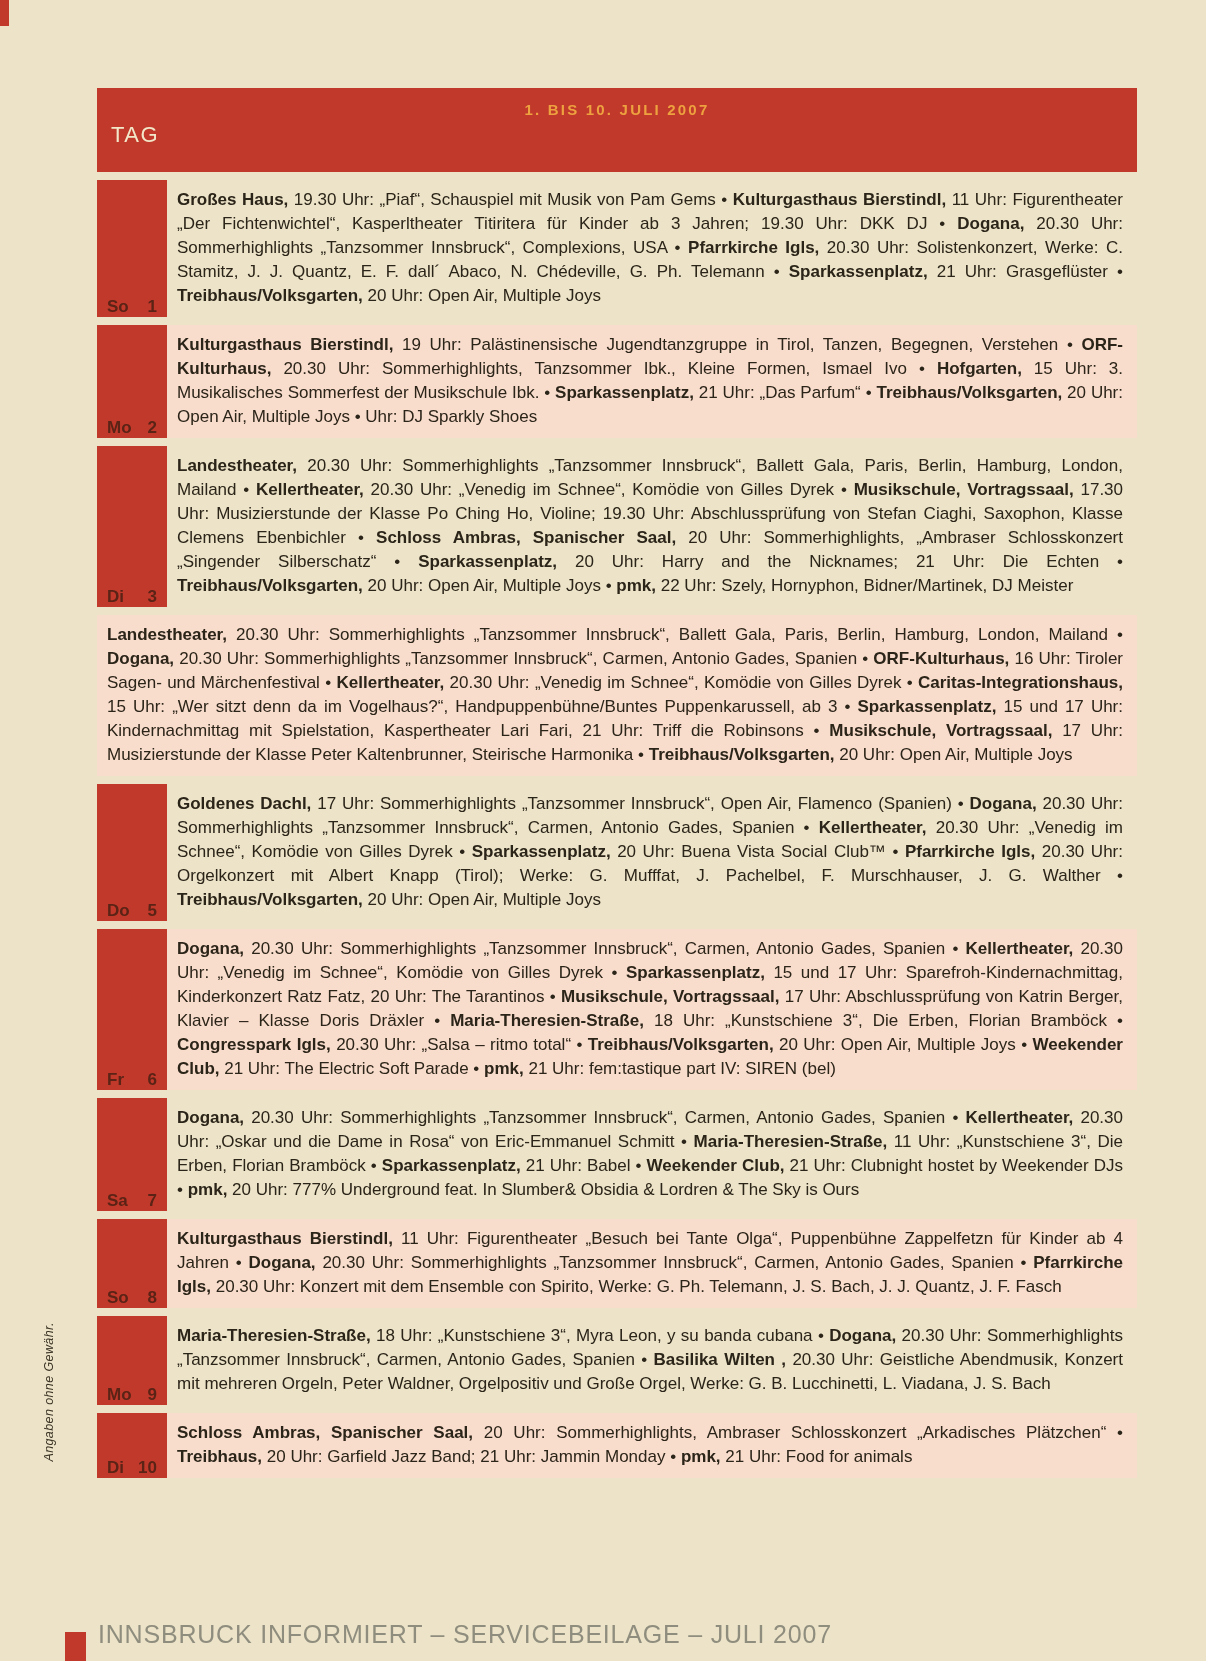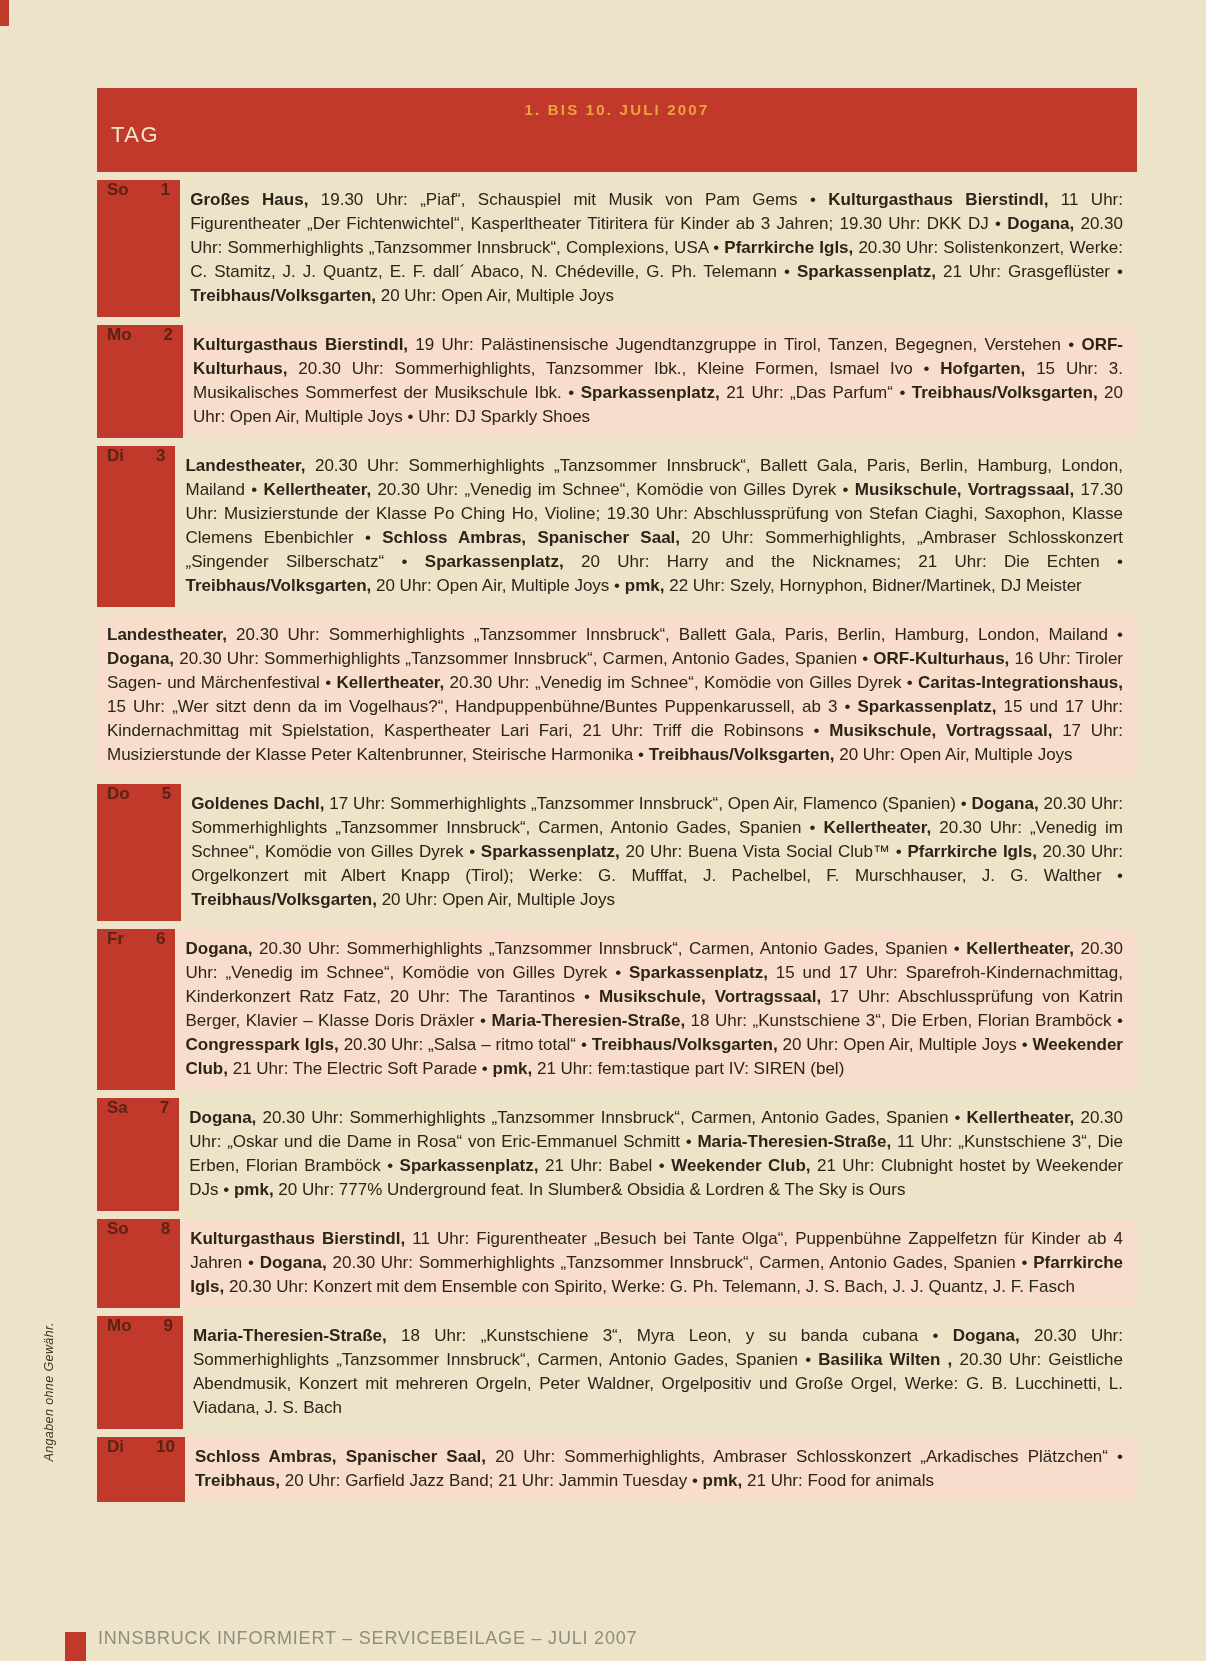--- a/index.html
+++ b/index.html
@@ -35,42 +35,42 @@
   }
   .header .subtitle{
     text-align:center;color:var(--gold);
     font-size:15px;letter-spacing:2.2px;font-weight:bold;
   }
   .calendar{margin-top:8px;}
   .row{display:flex;margin-bottom:8px;}
   .day{
     flex:0 0 70px;background:var(--red);
     color:var(--day);font-weight:bold;font-size:17px;
-    display:flex;justify-content:space-between;align-items:flex-start;
-    padding:0 10px;box-sizing:border-box;gap:32px;
+    display:flex;justify-content:space-between;align-items:flex-end;
+    padding:0 10px;box-sizing:border-box;
   }
   .content{
     flex:1;
     padding:8px 14px 9px 10px;
     font-size:17px;line-height:24px;
     text-align:justify;
     hyphens:auto;
   }
   .row.rose .content{background:var(--rose);}
   .row.cream .content{background:transparent;}
   .content b{font-weight:bold;}
   .side-note{
     position:absolute;left:42px;top:1322px;
     writing-mode:vertical-rl;transform:rotate(180deg);
     font-size:12.5px;font-style:italic;color:#3c3526;letter-spacing:0.4px;
   }
   .footer-mark{position:absolute;left:65px;bottom:0;width:21px;height:29px;background:var(--red);}
   .footer{
     position:absolute;left:98px;bottom:12px;
-    font-size:18px;color:var(--footer);letter-spacing:0.8px;
+    font-size:25px;color:var(--footer);letter-spacing:0.8px;
   }
 </style>
 </head>
 <body>
 
 <div class="page">
   <div class="corner-mark"></div>
 
   <div class="main">
     <header class="header">
@@ -136,21 +136,21 @@
             <span>Mo</span>
             <span>9</span>
           </div>
           <div class="content"><b>Maria-Theresien-Straße,</b><span> 18 Uhr: „Kunstschiene 3“, Myra Leon, y su banda cubana • </span><b>Dogana,</b><span> 20.30 Uhr: Sommerhighlights „Tanzsommer Innsbruck“, Carmen, Antonio Gades, Spanien • </span><b>Basilika Wilten ,</b><span> 20.30 Uhr: Geistliche Abendmusik, Konzert mit mehreren Orgeln, Peter Waldner, Orgelpositiv und Große Orgel, Werke: G. B. Lucchinetti, L. Viadana, J. S. Bach</span></div>
         </div>
         <div class="row rose">
           <div class="day">
             <span>Di</span>
             <span>10</span>
           </div>
-          <div class="content"><b>Schloss Ambras, Spanischer Saal,</b><span> 20 Uhr: Sommerhighlights, Ambraser Schlosskonzert „Arkadisches Plätzchen“ • </span><b>Treibhaus,</b><span> 20 Uhr: Garfield Jazz Band; 21 Uhr: Jammin Tuesday • </span><b>pmk,</b><span> 21 Uhr: Food for animals</span></div>
+          <div class="content"><b>Schloss Ambras, Spanischer Saal,</b><span> 20 Uhr: Sommerhighlights, Ambraser Schlosskonzert „Arkadisches Plätzchen“ • </span><b>Treibhaus,</b><span> 20 Uhr: Garfield Jazz Band; 21 Uhr: Jammin Monday • </span><b>pmk,</b><span> 21 Uhr: Food for animals</span></div>
         </div>
       </div>
   </div>
 
   <div class="side-note">Angaben ohne Gewähr.</div>
 
   <div class="footer-mark"></div>
   <div class="footer">INNSBRUCK INFORMIERT – SERVICEBEILAGE – JULI 2007</div>
 </div>
 

